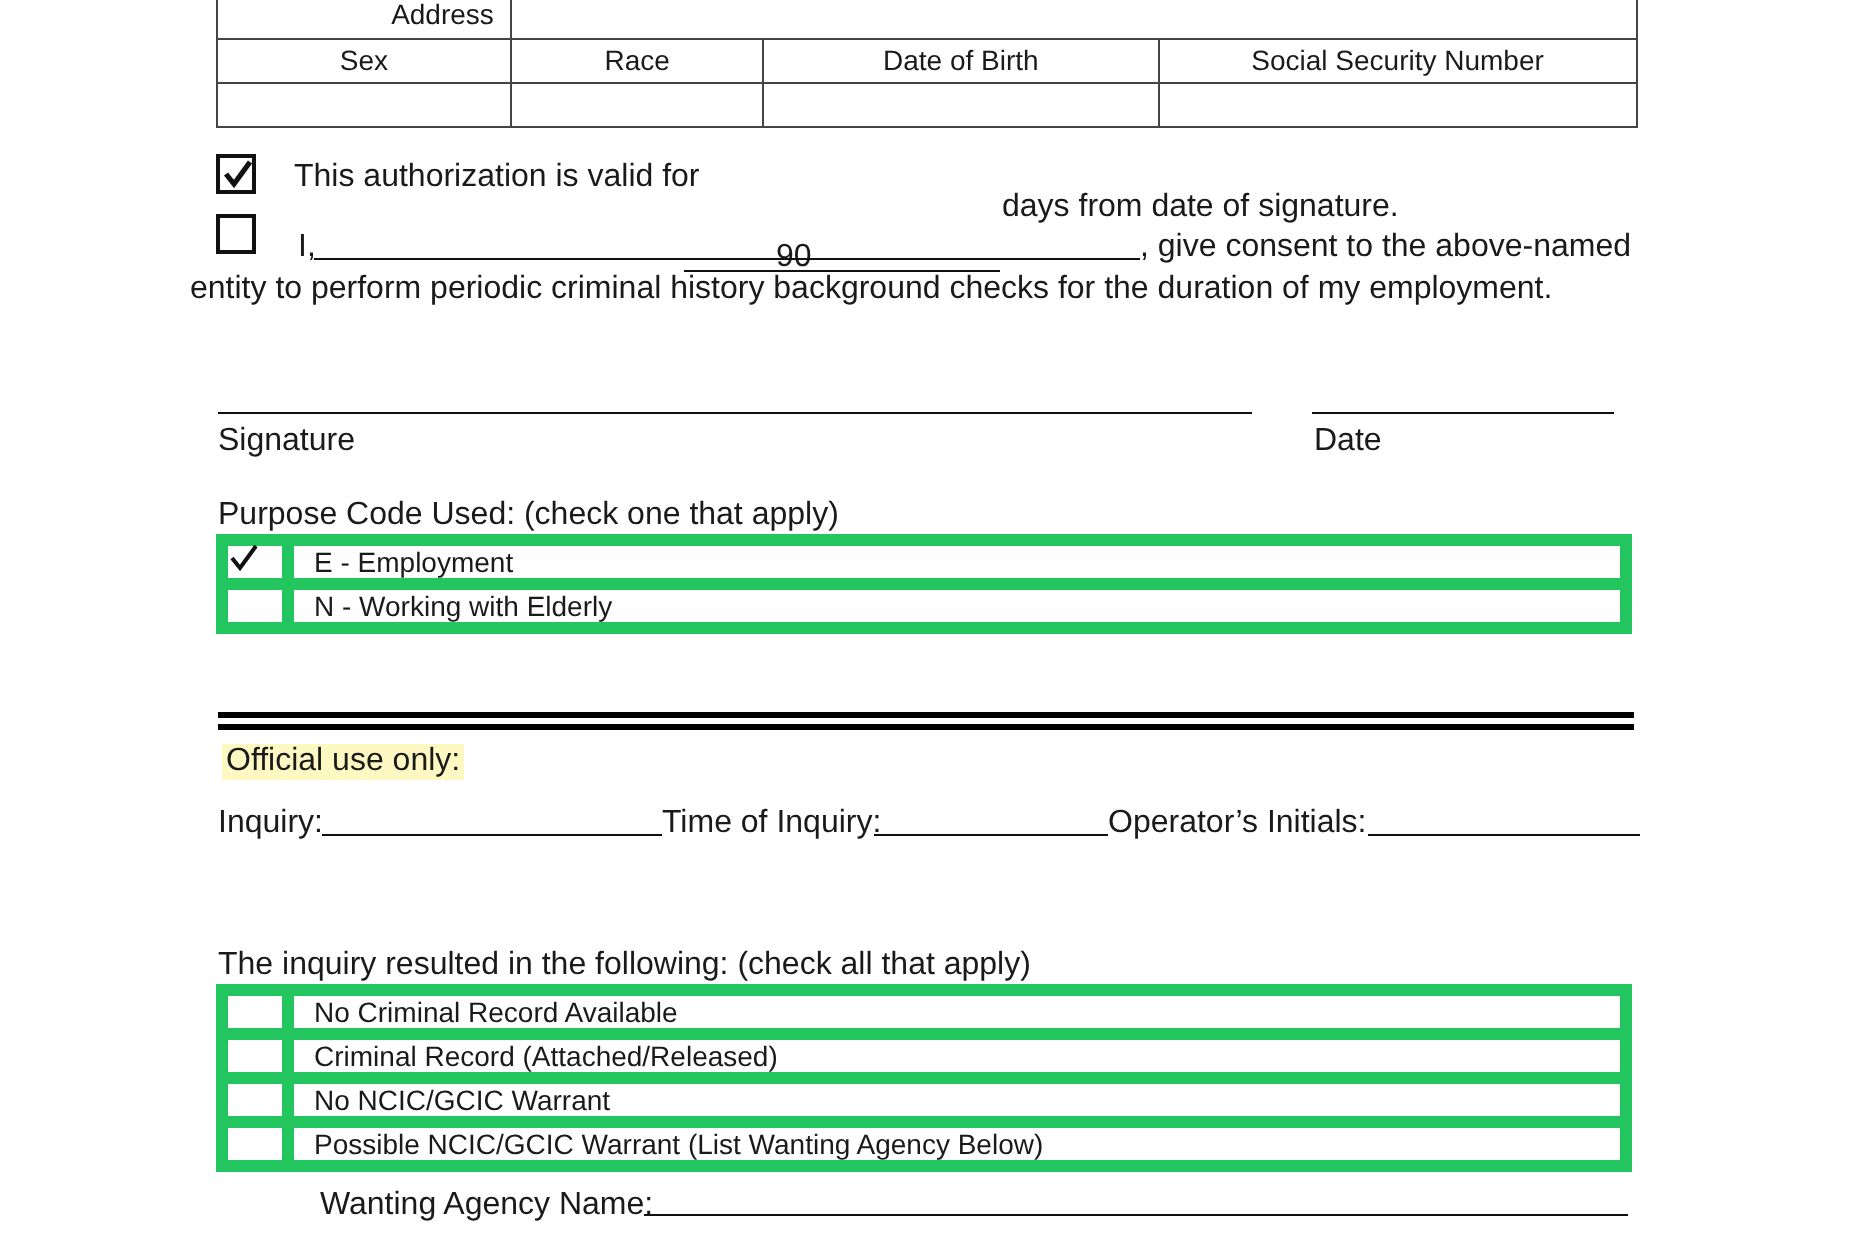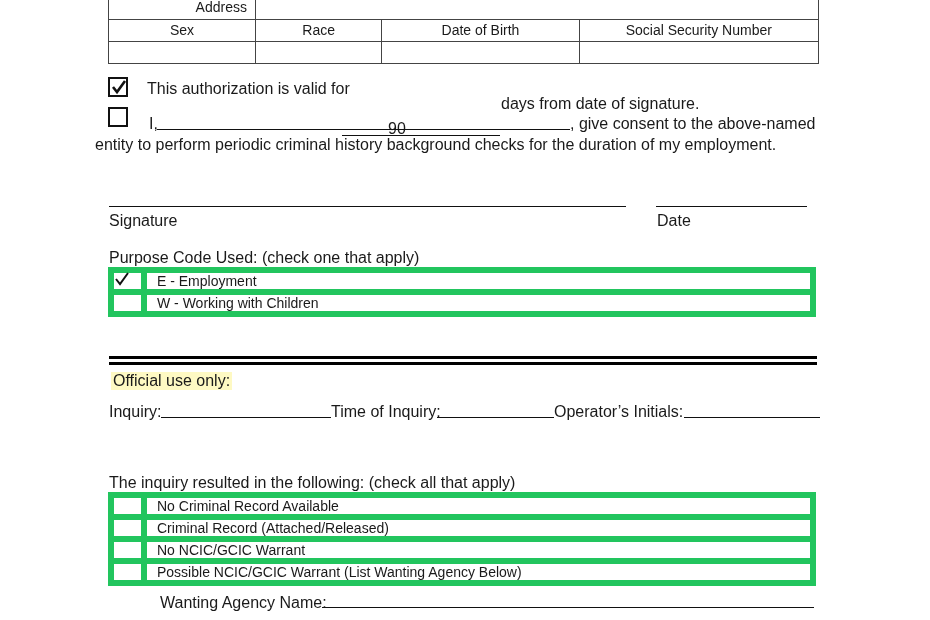--- a/index.html
+++ b/index.html
@@ -79,21 +79,21 @@
       <tr>
     <td class="chk">
       <svg style="position:absolute; left:1px; top:-1px;" width="14" height="14" viewBox="0 0 14 14">
         <path d="M1 7 L5 12 L13 1" stroke="#111" stroke-width="2" fill="none"></path>
       </svg>
     </td>
     <td>E - Employment</td>
   </tr>
   <tr>
     <td class="chk"></td>
-    <td>W - Working with Children</td>
+    <td>N - Working with Elderly</td>
   </tr>
 </tbody>
   </table>
 
 <div class="rule" style="left:109px; top:356px; width:708px; height:3px;"></div>
 <div class="rule" style="left:109px; top:362px; width:708px; height:3px;"></div>
 
 <span class="text highlight" style="left:111px; top:372px;">Official use only:</span>
 
 <span class="text" style="left:109px; top:403px;">Inquiry:</span>

